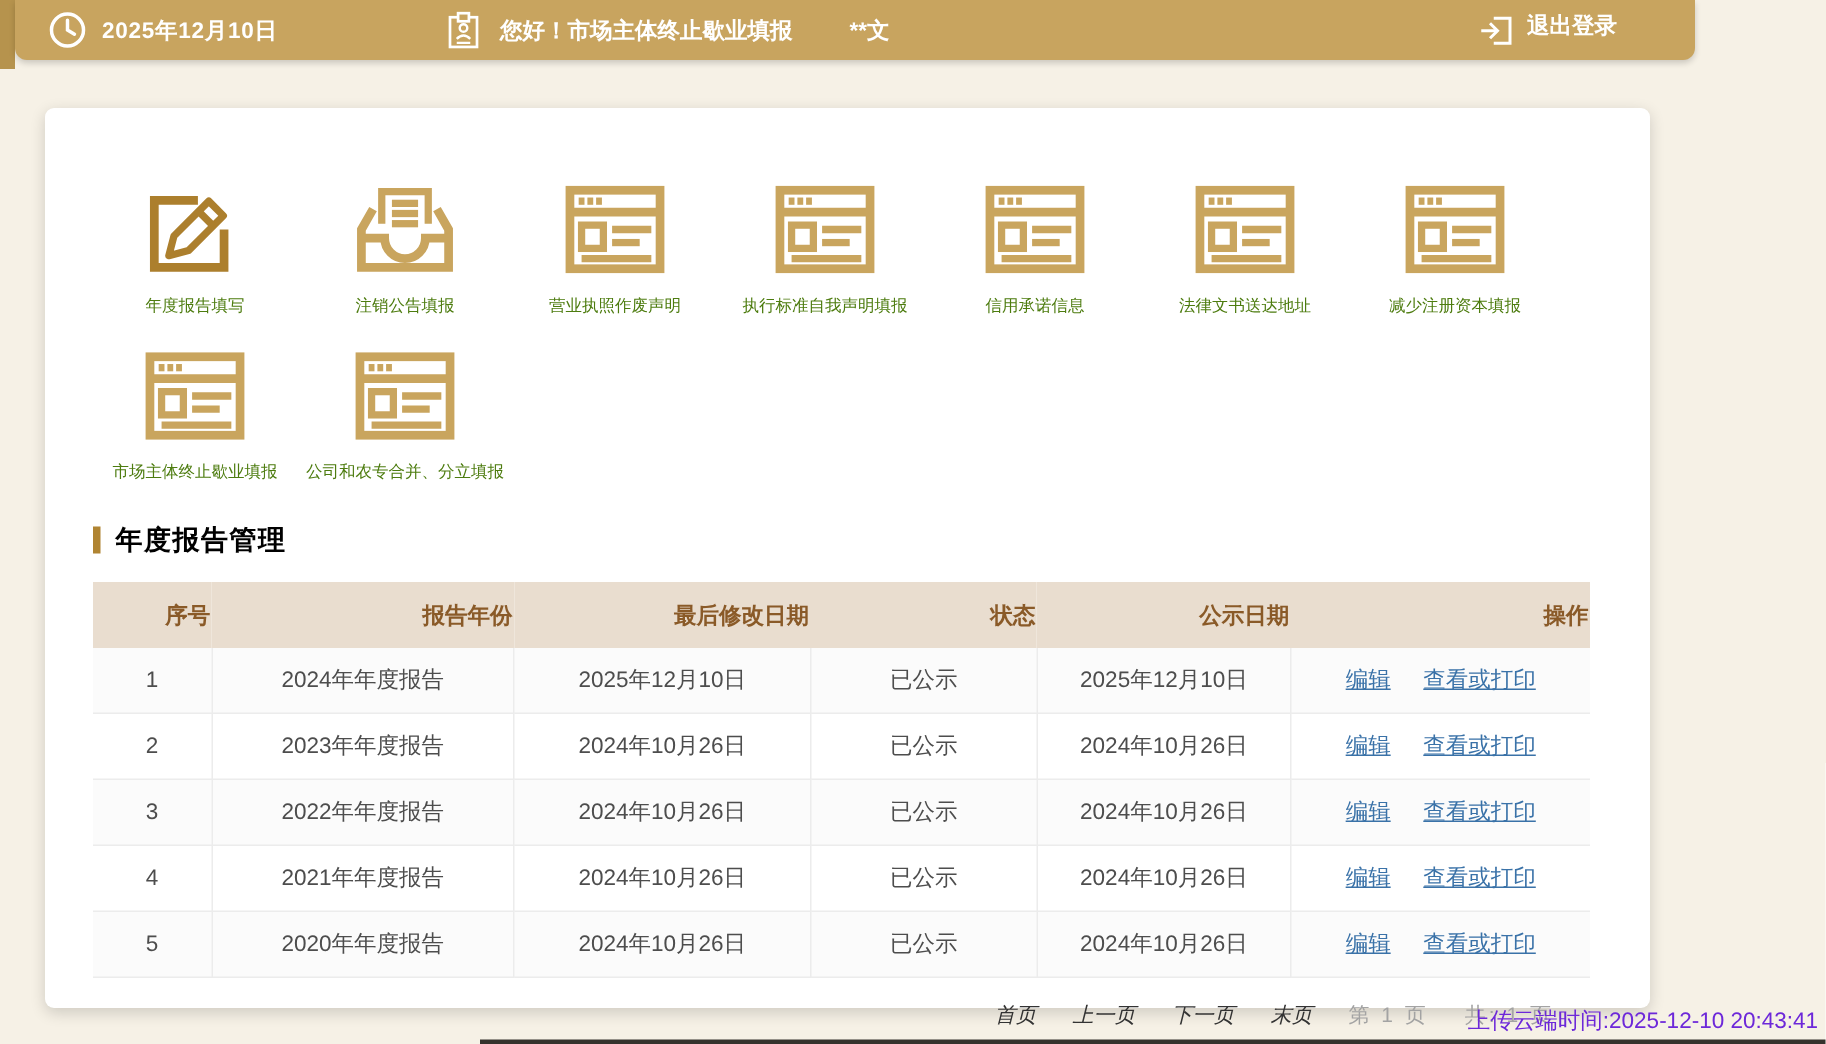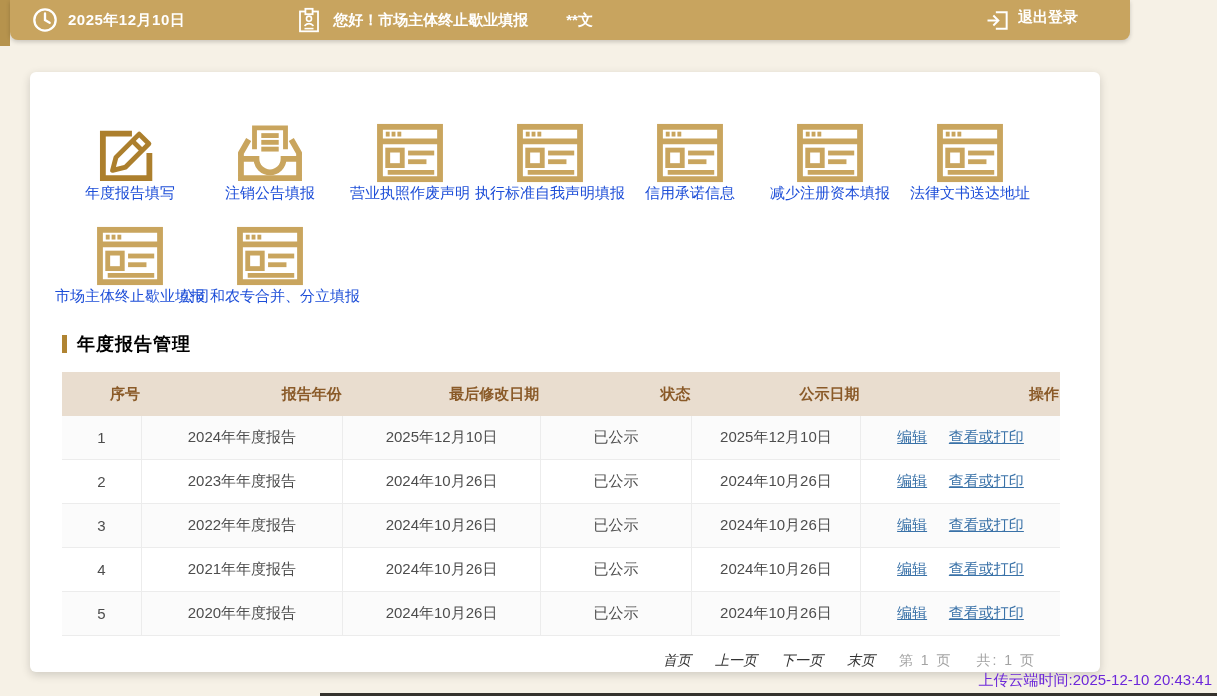--- a/index.html
+++ b/index.html
@@ -28,21 +28,21 @@
     position:absolute;left:30px;top:72px;width:1070px;height:600px;
     background:#fff;border-radius:6px;box-shadow:0 3px 10px rgba(0,0,0,.16);
   }
   
   .shortcut-grid{
     margin:50px 0 0 30px;width:985px;
     display:grid;grid-template-columns:repeat(7,140px);row-gap:22px;
   }
   .shortcut{display:flex;flex-direction:column;align-items:center;cursor:pointer;}
   .sc-icon{height:62px;display:flex;align-items:flex-end;}
-  .sc-label{font-size:15px;color:#1d4ed8;white-space:nowrap;}
+  .sc-label{margin-top:12px;font-size:11px;color:#4d7c0f;white-space:nowrap;}
   
   .section-title{margin:26px 0 0 32px;display:flex;align-items:center;gap:10px;}
   .section-bar{width:5px;height:18px;background:#b08432;}
   .section-text{font-size:18px;font-weight:bold;color:#000000;letter-spacing:1px;font-family:Liberation Mono, monospace;}
   
   table.report{margin:16px 0 0 32px;width:998px;border-collapse:collapse;font-size:15px;color:#4d4d4d;}
   table.report th{
     background:#e9ddcf;height:42px;font-size:15px;font-weight:bold;color:#8a5a28;text-align:right;
   }
   table.report td{
@@ -216,44 +216,44 @@
               <rect x="23" y="10" width="4" height="5"></rect>
     </g>
     <g fill="none" stroke="#c9a55e" stroke-width="5">
       <rect x="13" y="29" width="15" height="16"></rect>
       <line x1="34" y1="32" x2="61" y2="32"></line>
       <line x1="34" y1="41" x2="53" y2="41"></line>
       <line x1="13" y1="52" x2="61" y2="52"></line>
     </g>
   </svg>
         </span>
+    <span class="sc-label">法律文书送达地址</span>
+  </div>
+
+  <div class="shortcut">
+    <span class="sc-icon">
+          <svg viewBox="0 0 72 64" width="72" height="62">
+    <g fill="none" stroke="#c9a55e" stroke-width="6">
+      <rect x="5" y="5" width="62" height="54"></rect>
+      <line x1="5" y1="20" x2="67" y2="20"></line>
+    </g>
+    <g fill="#c9a55e">
+      <rect x="11" y="10" width="4" height="5"></rect>
+              <rect x="17" y="10" width="4" height="5"></rect>
+              <rect x="23" y="10" width="4" height="5"></rect>
+    </g>
+    <g fill="none" stroke="#c9a55e" stroke-width="5">
+      <rect x="13" y="29" width="15" height="16"></rect>
+      <line x1="34" y1="32" x2="61" y2="32"></line>
+      <line x1="34" y1="41" x2="53" y2="41"></line>
+      <line x1="13" y1="52" x2="61" y2="52"></line>
+    </g>
+  </svg>
+        </span>
     <span class="sc-label">减少注册资本填报</span>
-  </div>
-
-  <div class="shortcut">
-    <span class="sc-icon">
-          <svg viewBox="0 0 72 64" width="72" height="62">
-    <g fill="none" stroke="#c9a55e" stroke-width="6">
-      <rect x="5" y="5" width="62" height="54"></rect>
-      <line x1="5" y1="20" x2="67" y2="20"></line>
-    </g>
-    <g fill="#c9a55e">
-      <rect x="11" y="10" width="4" height="5"></rect>
-              <rect x="17" y="10" width="4" height="5"></rect>
-              <rect x="23" y="10" width="4" height="5"></rect>
-    </g>
-    <g fill="none" stroke="#c9a55e" stroke-width="5">
-      <rect x="13" y="29" width="15" height="16"></rect>
-      <line x1="34" y1="32" x2="61" y2="32"></line>
-      <line x1="34" y1="41" x2="53" y2="41"></line>
-      <line x1="13" y1="52" x2="61" y2="52"></line>
-    </g>
-  </svg>
-        </span>
-    <span class="sc-label">法律文书送达地址</span>
   </div>
 
   <div class="shortcut">
     <span class="sc-icon">
           <svg viewBox="0 0 72 64" width="72" height="62">
     <g fill="none" stroke="#c9a55e" stroke-width="6">
       <rect x="5" y="5" width="62" height="54"></rect>
       <line x1="5" y1="20" x2="67" y2="20"></line>
     </g>
     <g fill="#c9a55e">

